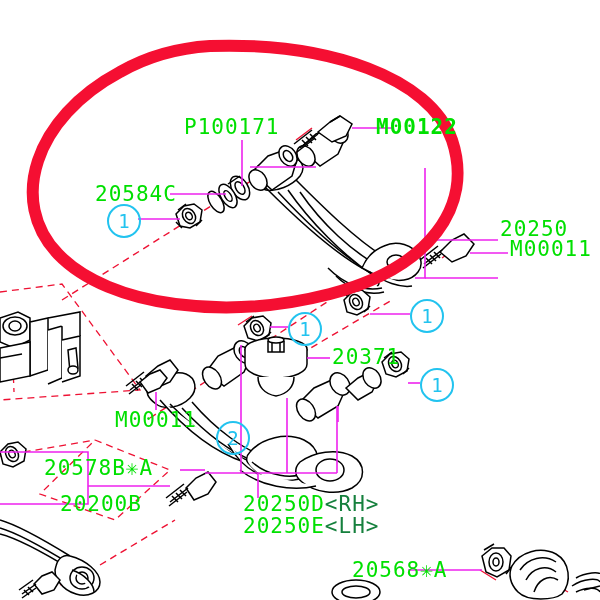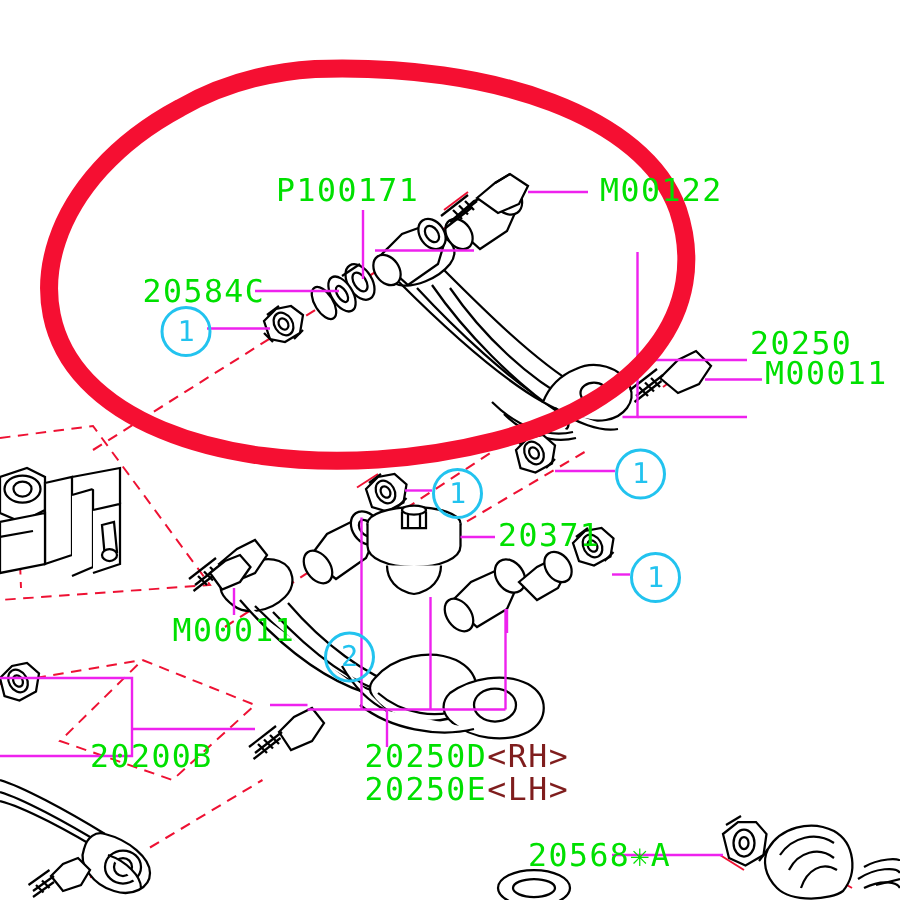--- a/index.html
+++ b/index.html
@@ -2,21 +2,21 @@
 <html><head>
 <meta charset="utf-8">
 <style>
   html,body{margin:0;padding:0;background:#ffffff;}
   body{width:600px;height:600px;overflow:hidden;
        font-family:"DejaVu Sans Mono","Liberation Mono",monospace;}
   #stage{position:relative;width:600px;height:424px;background:#fff;}
   #stage svg{position:absolute;left:0;top:0;}
   .lbl{position:absolute;white-space:pre;font-family:"DejaVu Sans Mono","Liberation Mono",monospace;
        font-size:21px;letter-spacing:1px;color:#00e000;line-height:1;}
-  .sideflag{color:#7f1d1d;}
+  .sideflag{color:#15803d;}
   .callout{position:absolute;width:30px;height:30px;border:2px solid #22c3ef;border-radius:50%;
            color:#22c3ef;font-size:19px;display:flex;align-items:center;justify-content:center;
            background:transparent;font-family:"DejaVu Sans Mono","Liberation Mono",monospace;}
 </style>
 </head>
 <body>
 
 <div id="stage">
 
   <svg width="600" height="600" viewBox="0 0 600 600">
@@ -315,26 +315,27 @@
       <line x1="408" y1="570" x2="482" y2="570"></line>
     </g>
 
     <g>
       <path d="M210 46 C330 42 430 78 452 140 C474 206 430 268 330 294
                C228 320 110 308 58 254 C8 202 34 118 120 72 C148 56 178 48 210 46 Z" fill="none" stroke="#f50f32" stroke-width="12" stroke-linecap="round"></path>
     </g>
   </svg>
 
   <div class="lbl" style="left:184px;top:117px;">P100171</div>
-  <div class="lbl" style="left:400px;top:117px;">M00122</div>
+  <div class="lbl" style="left:376px;top:117px;font-weight:bold;">M00122</div>
   <div class="lbl" style="left:66px;top:184px;margin-left:29px;">20584C</div>
   <div class="lbl" style="left:500px;top:200px;margin-top:19px;">20250</div>
   <div class="lbl" style="left:510px;top:239px;">M00011</div>
   <div class="lbl" style="left:332px;top:347px;">20371</div>
   <div class="lbl" style="left:115px;top:410px;">M00011</div>
+  <div class="lbl" style="left:44px;top:458px;">20578B✳A</div>
   <div class="lbl" style="left:60px;top:494px;">20200B</div>
 
   <div style="position:absolute;left:243px;top:494px;">
     <span class="lbl" style="position:static;">20250D</span><span class="lbl sideflag" style="position:static;">&lt;RH&gt;</span>
   </div>
   <div style="position:absolute;left:243px;top:516px;">
     <span class="lbl" style="position:static;margin-top:44px;">20250E</span><span class="lbl sideflag" style="position:static;">&lt;LH&gt;</span>
   </div>
 
   <div class="lbl" style="left:352px;top:560px;">20568✳A</div>

